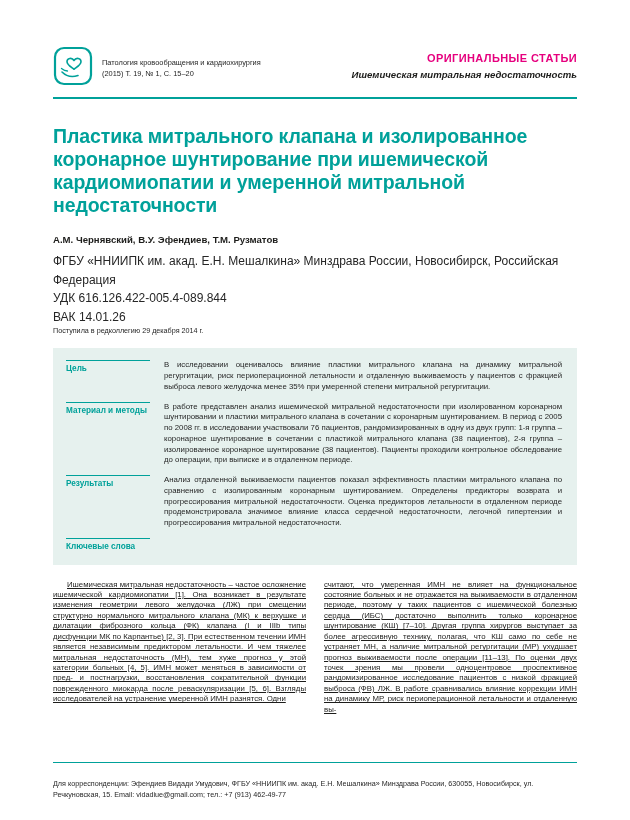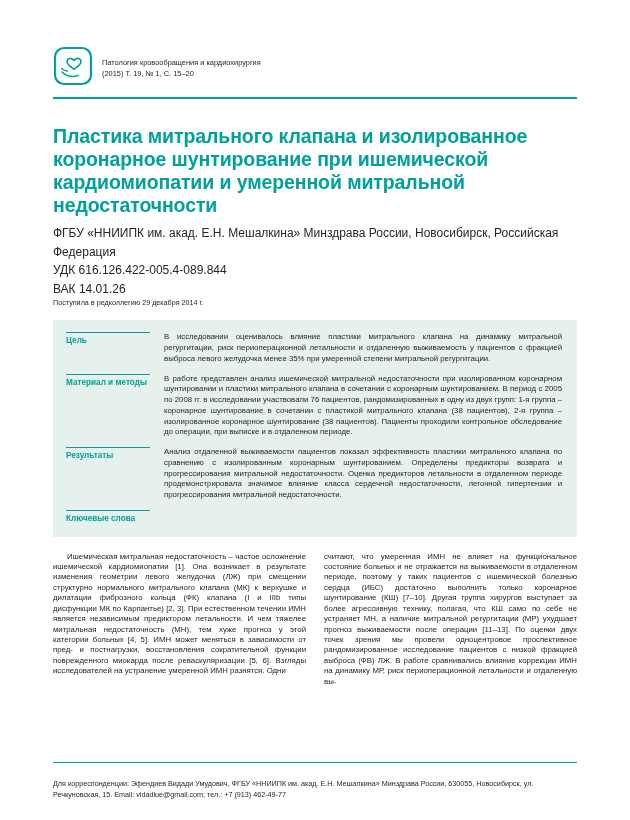--- a/index.html
+++ b/index.html
@@ -65,20 +65,21 @@
   .abs-text.keywords { font-weight: bold; text-align: left; }
   
   .body-columns { display: flex; gap: 18px; margin-top: 15px; }
   .col {
     width: 253px;
     font-size: 7.8px;
     line-height: 1.34;
     text-align: justify;
     color: #1d1d1b;
     overflow-wrap: break-word;
+    text-decoration: underline;
   }
   .col.left { text-indent: 14px; }
   
   .footer {
     position: absolute;
     left: 53px;
     right: 53px;
     bottom: 20px;
     border-top: 1px solid #00a19a;
     padding-top: 16px;
@@ -100,26 +101,31 @@
           <path d="M21 14.5 c -2 -3.4 -7 -2.4 -7 1.2 c 0 2.9 3.7 5 7 7.6 c 3.3 -2.6 7 -4.7 7 -7.6 c 0 -3.6 -5 -4.6 -7 -1.2 Z" fill="none" stroke="#00a19a" stroke-width="1.6" stroke-linejoin="round"></path>
           <path d="M9 26 q 6.5 6.5 16 3.5" fill="none" stroke="#00a19a" stroke-width="1.6" stroke-linecap="round"></path>
           <path d="M8.5 22.5 q 3 2.5 6 2.5" fill="none" stroke="#00a19a" stroke-width="1.3" stroke-linecap="round"></path>
         </svg>
       </div>
       <div class="journal-info">
         <div>Патология кровообращения и кардиохирургия</div>
         <div>(2015) Т. 19, № 1, С. 15–20</div>
       </div>
     </div>
+    <div class="header-right">
+      <div class="section-label">ОРИГИНАЛЬНЫЕ СТАТЬИ</div>
+      <div class="topic-label">Ишемическая митральная недостаточность</div>
+    </div>
   </div>
 
   <div class="rule"></div>
 
   <h1 class="title">Пластика митрального клапана и изолированное коронарное шунтирование при ишемической кардиомиопатии и умеренной митральной недостаточности</h1>
 
+  <div class="authors">А.М. Чернявский, В.У. Эфендиев, Т.М. Рузматов</div>
 
   <div class="meta">
     <div>ФГБУ «ННИИПК им. акад. Е.Н. Мешалкина» Минздрава России, Новосибирск, Российская Федерация</div>
     <div>УДК 616.126.422-005.4-089.844</div>
     <div>ВАК 14.01.26</div>
   </div>
 
   <div class="received">Поступила в редколлегию 29 декабря 2014 г.</div>
 
   <section class="abstract">

